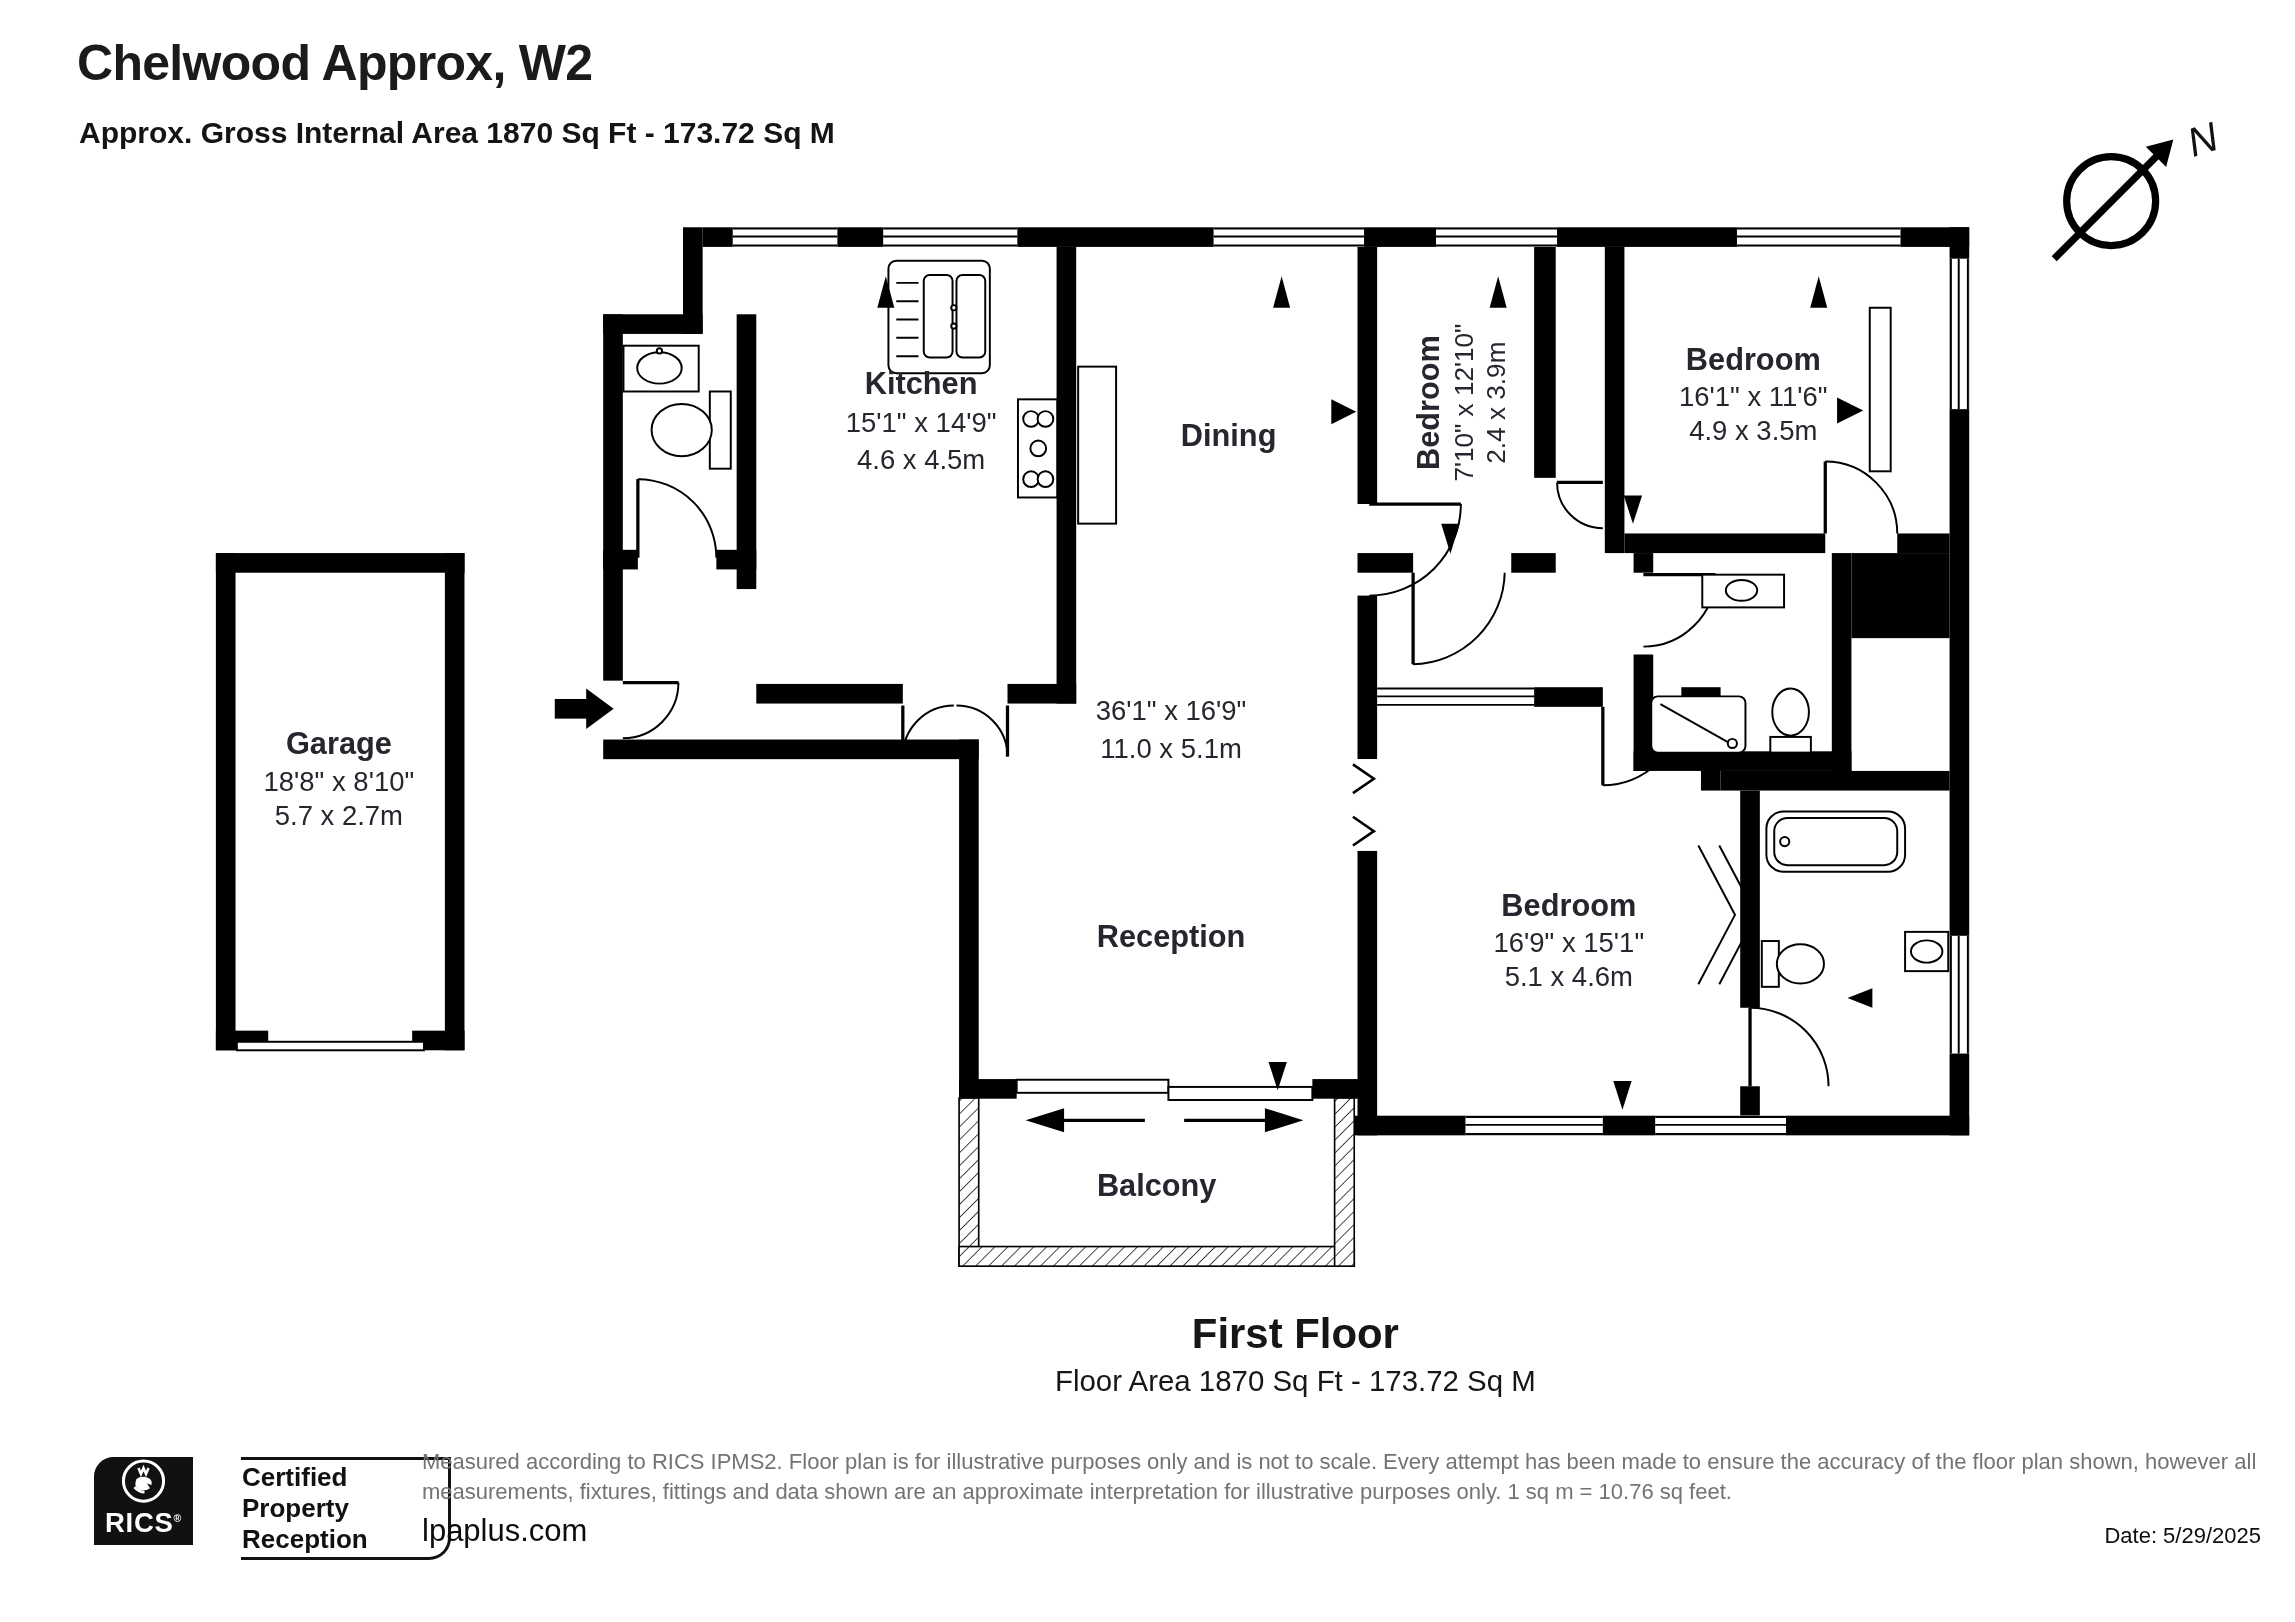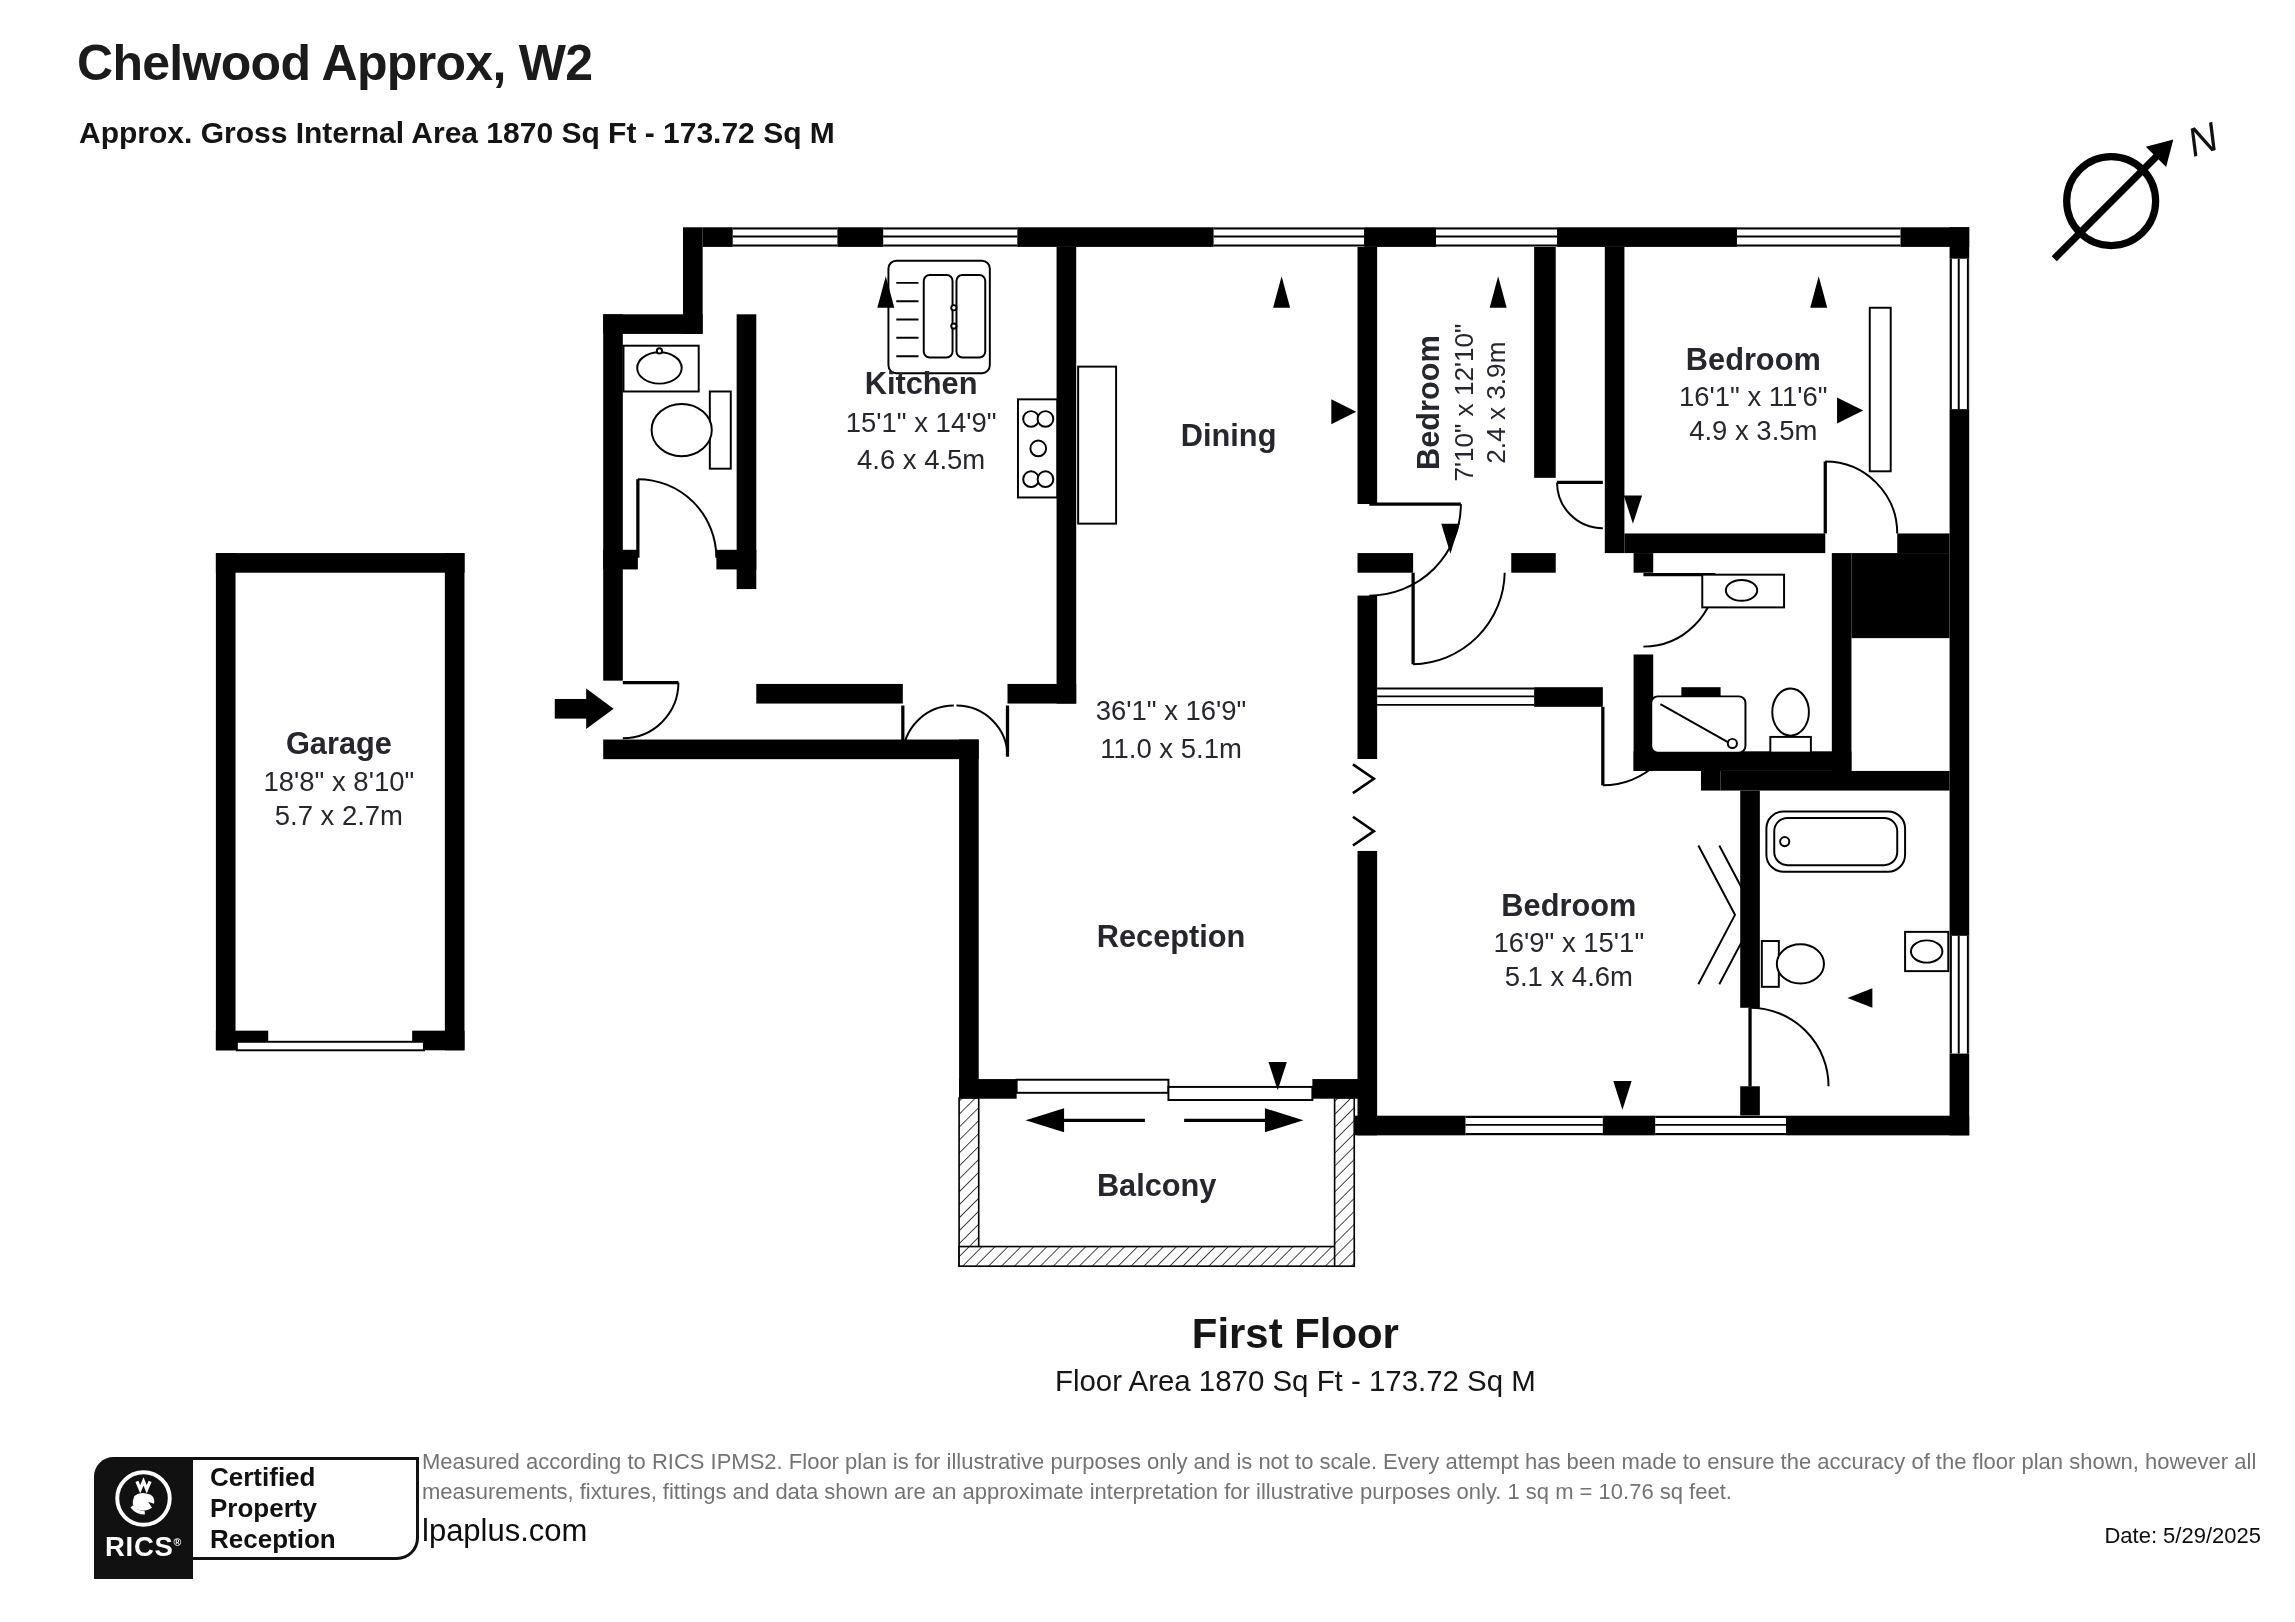--- a/index.html
+++ b/index.html
@@ -6,24 +6,24 @@
   body{width:2295px;height:1623px;position:relative;font-family:"Liberation Sans",sans-serif;color:#1c1c1c;overflow:hidden;}
   .abs{position:absolute;}
   #title{left:77px;top:34px;font-size:50px;font-weight:700;letter-spacing:-0.7px;color:#1b1b1b;}
   #subtitle{left:79px;top:116px;font-size:30px;font-weight:700;color:#141414;}
   #plan-svg{left:0;top:0;}
   #disclaimer{left:422px;top:1447px;width:1845px;font-size:22px;line-height:1.38;color:#737373;}
   #website{left:422px;top:1513px;font-size:31px;font-weight:400;color:#0d0d0d;}
   #date{right:34px;top:1523px;font-size:22px;color:#0d0d0d;}
   
   #badge{left:94px;top:1457px;display:flex;}
-  #badge-black{width:99px;height:122px;background:#111;border-radius:19.6px 0 0 0;display:flex;flex-direction:column;align-items:center;justify-content:center;position:relative;}
+  #badge-black{width:99px;height:88px;background:#111;border-radius:19.6px 0 0 0;display:flex;flex-direction:column;align-items:center;justify-content:center;position:relative;}
   #badge-org{color:#fff;font-size:27.5px;font-weight:700;letter-spacing:0.7px;padding-bottom:6.5px;}
   #badge-org sup{font-size:10.5px;}
-  #badge-white{width:206px;height:97px;border:3.3px solid #111;border-left:none;border-radius:0 0 22px 0;display:flex;flex-direction:column;justify-content:center;padding-left:17px;box-sizing:content-box;}
+  #badge-white{width:206px;height:97px;border:3.3px solid #111;border-left:none;border-radius:0 0 22px 0;display:flex;flex-direction:column;justify-content:center;padding-left:1px;box-sizing:content-box;margin-left:48px;}
   .badge-line{font-size:26px;font-weight:700;line-height:1.18;color:#111;}
 </style>
 </head>
 <body>
 
 <div class="abs" id="title">Chelwood Approx, W2</div>
 <div class="abs" id="subtitle">Approx. Gross Internal Area 1870 Sq Ft - 173.72 Sq M</div>
 
 <svg class="abs" id="plan-svg" width="2295" height="1623" viewBox="0 0 3508 2480" xmlns="http://www.w3.org/2000/svg">
   <defs>

